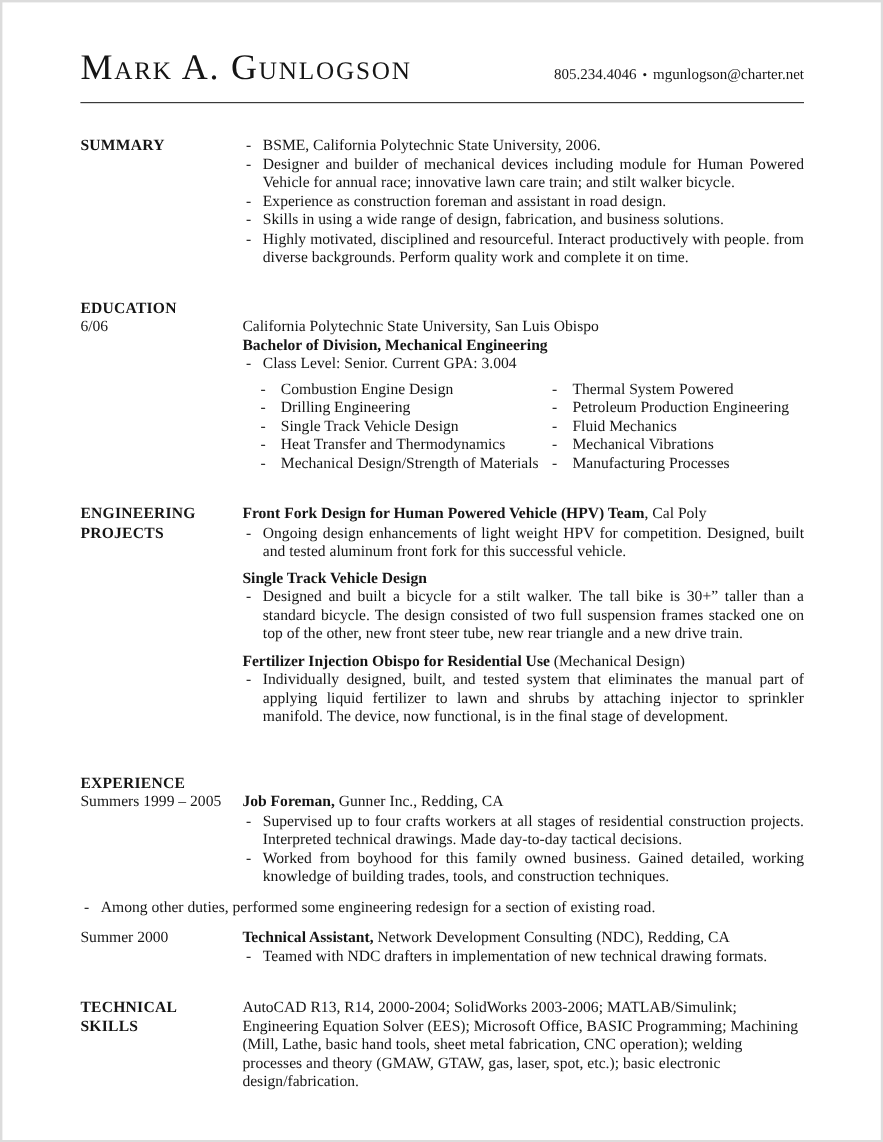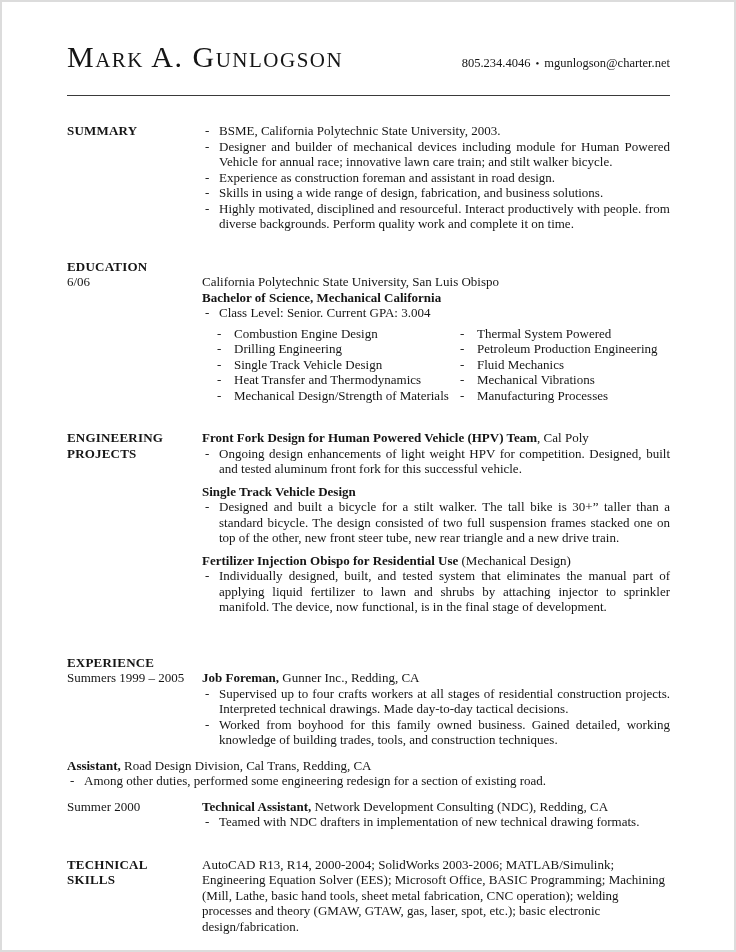--- a/index.html
+++ b/index.html
@@ -13,21 +13,21 @@
     width:736px; height:952px;
     background:#ffffff;
     border:2px solid #dcdcdc;
     padding:38px 64px 28px 65px;
     overflow:hidden;
   }
 
   
   .header {
     display:flex; justify-content:space-between; align-items:flex-end;
-    padding-bottom:21px;
+    padding-bottom:11px;
     border-bottom:1.5px solid #3a3a3a;
   }
   .name {
     font-size:30px; line-height:34px;
     font-variant:small-caps;
     letter-spacing:1.5px;
     white-space:nowrap;
   }
   .contact { text-align:center; font-size:12.5px; line-height:16px; padding-bottom:3px; }
   .contact .sep { margin:0 5px; font-size:11px; }
@@ -76,21 +76,21 @@
     </div>
   </header>
 
   <section class="section">
     <div class="sec-left">
       <div class="sec-heading">SUMMARY</div>
     </div>
     <div class="sec-right">
       <div class="bullet">
         <span class="dash">-</span>
-        <span class="btxt">BSME, California Polytechnic State University, 2003.</span>
+        <span class="btxt">BSME, California Polytechnic State University, 2006.</span>
       </div>
       <div class="bullet">
         <span class="dash">-</span>
         <span class="btxt">Designer and builder of mechanical devices including module for Human Powered Vehicle for annual race; innovative lawn care train; and stilt walker bicycle.</span>
       </div>
       <div class="bullet">
         <span class="dash">-</span>
         <span class="btxt">Experience as construction foreman and assistant in road design.</span>
       </div>
       <div class="bullet">
@@ -104,21 +104,21 @@
     </div>
   </section>
 
   <section class="section">
     <div class="sec-left">
       <div class="sec-heading">EDUCATION</div>
       <div>6/06</div>
     </div>
     <div class="sec-right offset">
       <div>California Polytechnic State University, San Luis Obispo</div>
-      <div class="bold">Bachelor of Science, Mechanical California</div>
+      <div class="bold">Bachelor of Division, Mechanical Engineering</div>
       <div class="bullet">
         <span class="dash">-</span>
         <span class="btxt">Class Level: Senior. Current GPA: 3.004</span>
       </div>
       <div class="courses">
         <div class="ccol colL">
           <div class="course">
             <span class="dash">-</span>
             <span>Combustion Engine Design</span>
           </div>
@@ -209,21 +209,20 @@
         </div>
         <div class="bullet">
           <span class="dash">-</span>
           <span class="btxt">Worked from boyhood for this family owned business. Gained detailed, working knowledge of building trades, tools, and construction techniques.</span>
         </div>
       </div>
     </div>
 
     <div class="job-row">
       <div class="sec-right">
-        <div><strong>Assistant,</strong><span> Road Design Division, Cal Trans, Redding, CA</span></div>
         <div class="bullet">
           <span class="dash">-</span>
           <span class="btxt">Among other duties, performed some engineering redesign for a section of existing road.</span>
         </div>
       </div>
     </div>
 
     <div class="job-row">
       <div class="sec-left">
         <div>Summer 2000</div>

